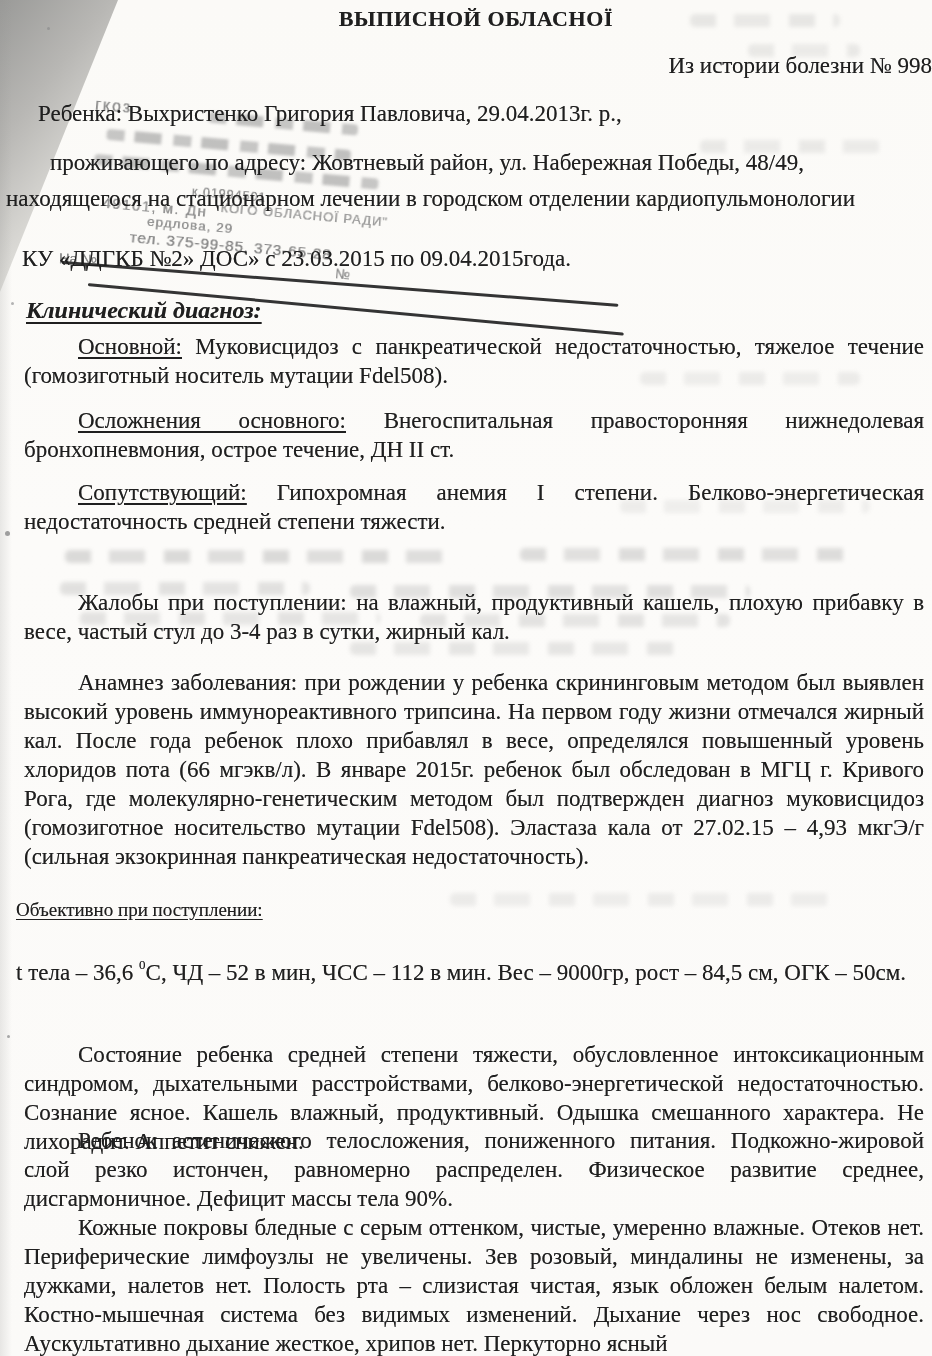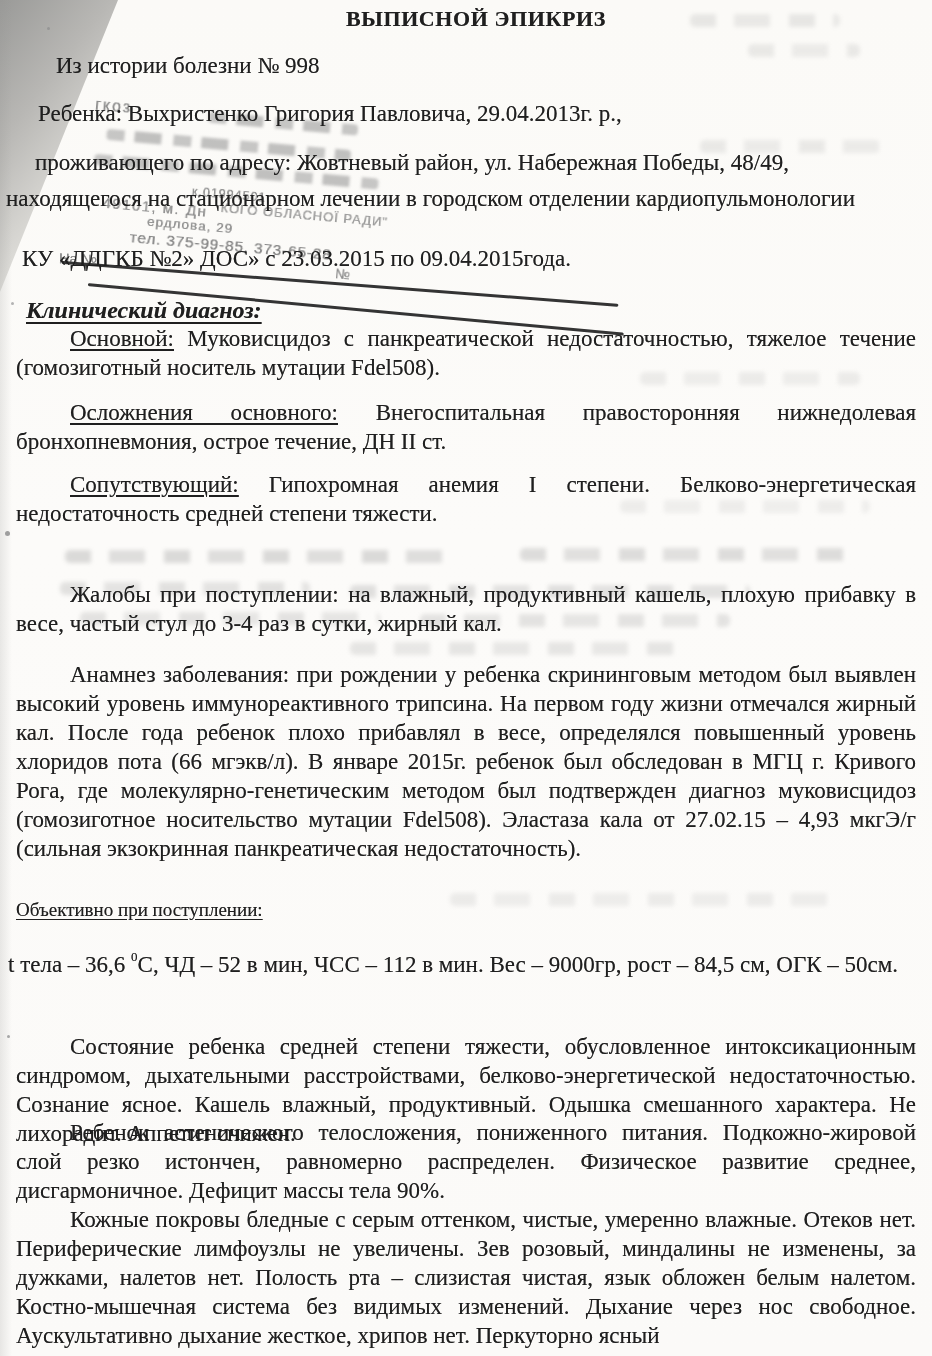--- a/index.html
+++ b/index.html
@@ -31,24 +31,24 @@
   .g8{left:60px;top:582px;width:250px;opacity:.24}
   .g9{left:350px;top:585px;width:400px;opacity:.26}
   .g10{left:80px;top:612px;width:300px;opacity:.22}
   .g11{left:420px;top:614px;width:310px;opacity:.22}
   .g12{left:350px;top:642px;width:330px;opacity:.20}
   .g13{left:450px;top:893px;width:380px;opacity:.14}
   
   .title{position:absolute;left:0;top:6px;width:100%;margin:0;padding-left:20px;box-sizing:border-box;
     text-align:center;font-size:22px;font-weight:bold;letter-spacing:.6px;}
   .subtitle{position:absolute;left:0;top:53px;width:100%;padding-left:56px;box-sizing:border-box;
-    text-align:left;font-size:23px;}
+    text-align:right;font-size:23px;}
   .intro{position:absolute;left:0;width:100%;box-sizing:border-box;font-size:23px;white-space:nowrap;}
   .i1{top:101px;padding-left:38px;}
-  .i2{top:150px;padding-left:35px;}
+  .i2{top:150px;padding-left:50px;}
   .i3{top:186px;padding-left:6px;}
   .i4{top:246px;padding-left:22px;}
   
   .stamp{position:absolute;left:88px;top:95px;width:480px;height:185px;
     transform:rotate(5deg);transform-origin:0 0;color:#929292;
     font-family:"Liberation Sans","DejaVu Sans",sans-serif;filter:blur(.35px);}
   .stamp .st{position:absolute;white-space:nowrap;}
   .st-f1{left:8px;top:0;font-size:16px;letter-spacing:2px;color:#8d8d8d;}
   .smudge{position:absolute;height:11px;border-radius:4px;filter:blur(1.6px);opacity:.55;
     background:repeating-linear-gradient(90deg,#9a9a9a 0 18px,transparent 18px 28px,#8f8f8f 28px 55px,transparent 55px 67px);}
@@ -60,21 +60,21 @@
   .st-post{left:24px;top:97px;font-size:15px;letter-spacing:1.5px;}
   .st-street{left:70px;top:113px;font-size:13.5px;letter-spacing:1px;}
   .st-phone{left:54px;top:129px;font-size:15.5px;letter-spacing:.8px;color:#878787;}
   .st-no{left:262px;top:148px;font-size:14px;}
   .nano{position:absolute;left:59px;top:251px;font-size:14.5px;color:#8d8d8d;
     font-family:"Liberation Sans","DejaVu Sans",sans-serif;transform:rotate(2.5deg);}
   .pen{position:absolute;height:2.6px;background:#343434;border-radius:2px;transform-origin:0 50%;}
   .pen-a{left:62px;top:261px;width:558px;transform:rotate(4.4deg);}
   .pen-b{left:88px;top:283px;width:538px;transform:rotate(5.3deg);}
   
-  .para{position:absolute;left:16px;width:900px;margin:0;font-size:23px;line-height:29px;
+  .para{position:absolute;left:16px;width:900px;margin:8px;font-size:23px;line-height:29px;
     text-align:justify;}
   .ind{text-indent:54px;}
   .ul{text-decoration:underline;text-underline-offset:3px;}
   .h-diag{position:absolute;left:14px;top:297px;font-size:24px;font-weight:bold;font-style:italic;
     text-decoration:underline;text-underline-offset:4px;margin-left:12px;}
   .d1{top:324px;}
   .d2{top:398px;}
   .d3{top:470px;}
   .complaints{top:580px;}
   .anamnesis{top:660px;}
@@ -117,21 +117,21 @@
     <span class="st st-obl">КОГО ОБЛАСНОЇ РАДИ"</span>
     <span class="st st-post">49101, м. Дн</span>
     <span class="st st-street">ердлова, 29</span>
     <span class="st st-phone">тел. 375-99-85, 373-65-28</span>
     <span class="st st-no">№</span>
   </div>
   <span class="nano">На №</span>
   <div class="pen pen-a"></div>
   <div class="pen pen-b"></div>
 
-  <h1 class="title">ВЫПИСНОЙ ЭПИКРИЗ</h1>
+  <h1 class="title">ВЫПИСНОЙ ОБЛАСНОЇ</h1>
   <div class="subtitle">Из истории болезни № 998</div>
 
   <div class="intro i1">Ребенка: Выхристенко Григория Павловича, 29.04.2013г. р.,</div>
   <div class="intro i2">проживающего по адресу: Жовтневый район, ул. Набережная Победы, 48/49,</div>
   <div class="intro i3">находящегося на стационарном лечении в городском отделении кардиопульмонологии</div>
   <div class="intro i4">КУ «ДДГКБ №2» ДОС» с 23.03.2015 по 09.04.2015года.</div>
 
   <div class="h-diag">Клинический диагноз:</div>
 
   <p class="para ind d1"><span class="ul">Основной:</span> <span>Муковисцидоз с панкреатической недостаточностью, тяжелое течение (гомозиготный носитель мутации Fdel508).</span></p>

